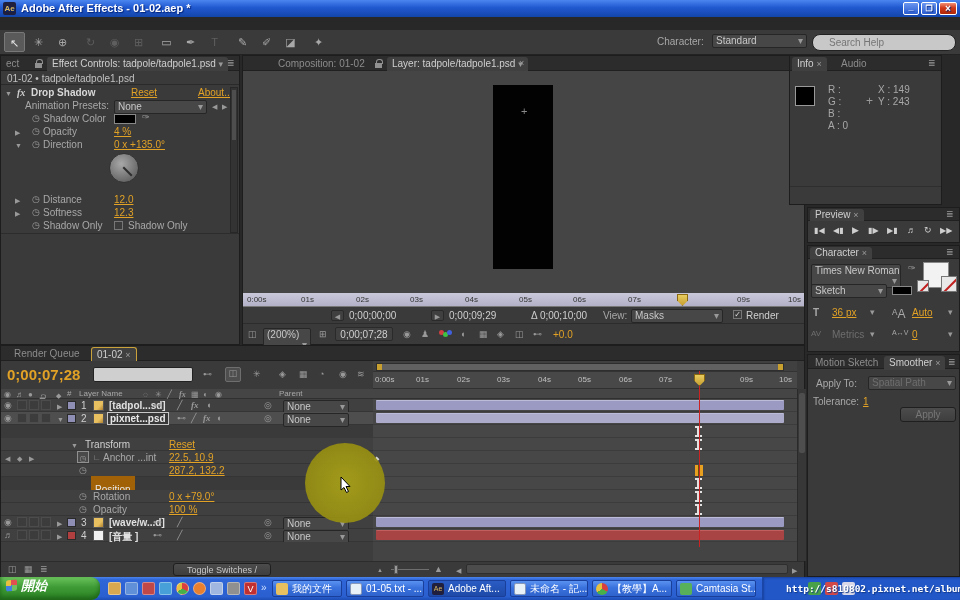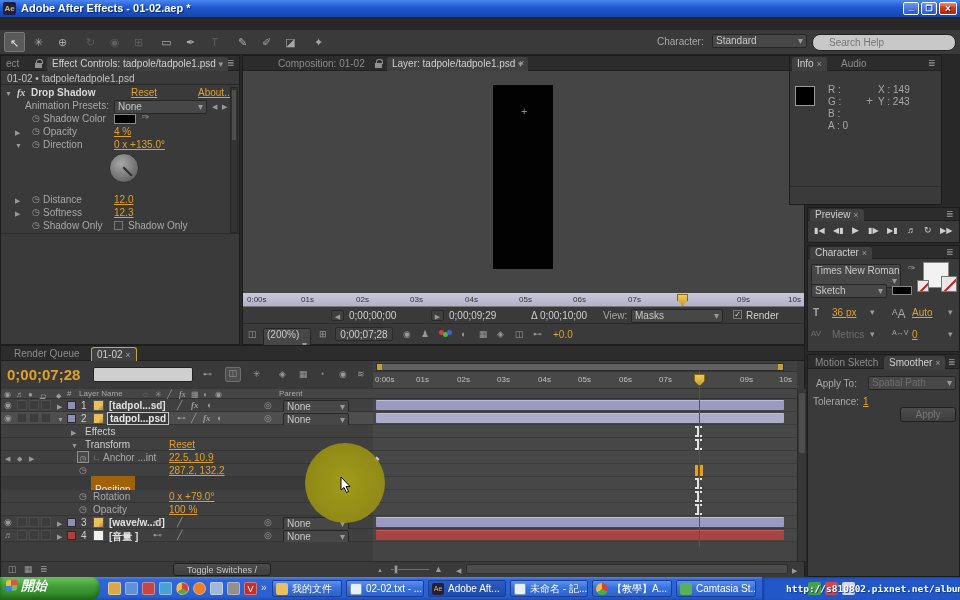--- a/index.html
+++ b/index.html
@@ -373,33 +373,29 @@
 
     <div class="a trow sel" style="top:66px">
       <span class="a g g-eye" style="left:3px;top:1px"></span>
       <span class="a cell" style="left:16px;top:1px"></span>
         <span class="a cell" style="left:28px;top:1px"></span>
         <span class="a cell" style="left:40px;top:1px"></span>
       <span class="a g g-col" style="left:56px;top:2px"></span>
       <span class="a swatch" style="left:66px;top:2px;background:#8f8eb4"></span>
       <span class="a wht" style="left:80px;top:1px">2</span>
       <span class="a" style="left:92px;top:1px;width:11px;height:11px;background:linear-gradient(135deg,#e8c060 60%,#b08030);border:1px solid #555"></span>
-      <span class="a" style="left:106px;top:0;color:#e8e8e8;font-weight:bold;border:1px solid #c8c8c8;background:#383838;padding:0 2px">tadpol...psd</span>
+      <span class="a" style="left:106px;top:0;color:#e8e8e8;font-weight:bold;border:1px solid #c8c8c8;background:#383838;padding:0 2px">pixnet...psd</span>
       <span class="a g g-tie" style="left:176px;top:1px"></span>
       <span class="a g g-slash" style="left:190px;top:1px"></span>
       <span class="a g fxi" style="left:202px;top:1px">fx</span>
       <span class="a g g-half" style="left:216px;top:1px"></span>
       <span class="a g g-pw" style="left:263px;top:1px"></span>
       <div class="a dd" style="left:282px;top:1px;width:66px"><span>None</span><span class="ar g-dd"></span></div>
     </div>
 
-    <div class="a trow" style="top:79px">
-      <span class="a g g-exp" style="left:70px;top:2px"></span>
-      <span class="a wht" style="left:84px;top:1px">Effects</span>
-    </div>
     <div class="a trow" style="top:92px">
       <span class="a g g-col" style="left:70px;top:2px"></span>
       <span class="a wht" style="left:84px;top:1px">Transform</span>
       <span class="a val" style="left:168px;top:1px">Reset</span>
     </div>
     <div class="a trow" style="top:105px">
       <span class="a g g-lt" style="left:4px;top:2px"></span>
       <span class="a g g-dia dim" style="left:16px;top:2px"></span>
       <span class="a g g-rt" style="left:28px;top:2px"></span>
       <span class="a" style="left:76px;top:0;width:12px;height:12px;border:1px solid #909090;background:#4a4a4a;text-align:center"><span class="g g-sw" style="font-size:8px"></span></span>
@@ -517,21 +513,21 @@
     <span class="a ql" style="left:125px;background:#6090d8"></span>
     <span class="a ql" style="left:142px;background:#c04848"></span>
     <span class="a ql" style="left:159px;background:#48a0d8"></span>
     <span class="a ql" style="left:176px;background:conic-gradient(#d84040 0 33%,#48b048 0 66%,#e8c040 0);border-radius:50%"></span>
     <span class="a ql" style="left:193px;background:#e88030;border-radius:50%"></span>
     <span class="a ql" style="left:210px;background:#a0b8e0"></span>
     <span class="a ql" style="left:227px;background:#909090"></span>
     <span class="a ql" style="left:244px;background:#c03030;color:#fff;font-size:9px;text-align:center;line-height:12px">V</span>
     <span class="a" style="left:261px;top:5px;color:#cfe0ff;font-size:10px">»</span>
     <div class="a tbtn" style="left:272px;width:70px"><span class="a ticon" style="background:#e8c060"></span><span>我的文件</span></div>
-    <div class="a tbtn" style="left:346px;width:78px"><span class="a ticon" style="background:#e8f0f8;border:1px solid #8898b8"></span><span>02-02.txt - ...</span></div>
+    <div class="a tbtn" style="left:346px;width:78px"><span class="a ticon" style="background:#e8f0f8;border:1px solid #8898b8"></span><span>01-05.txt - ...</span></div>
     <div class="a tbtn" style="left:428px;width:78px;background:linear-gradient(#2a5cc4,#1e4aa8)"><span class="a ticon" style="background:#20203e;color:#d8b860;font-size:7px;text-align:center;line-height:12px">Ae</span><span>Adobe Aft...</span></div>
     <div class="a tbtn" style="left:510px;width:78px"><span class="a ticon" style="background:#e8f0f8;border:1px solid #8898b8"></span><span>未命名 - 記...</span></div>
     <div class="a tbtn" style="left:592px;width:80px"><span class="a ticon" style="background:conic-gradient(#d84040 0 33%,#48b048 0 66%,#e8c040 0);border-radius:50%"></span><span>【教學】A...</span></div>
     <div class="a tbtn" style="left:676px;width:80px"><span class="a ticon" style="background:#58b058"></span><span>Camtasia St...</span></div>
     <div class="a" style="left:762px;top:0;width:198px;height:23px;background:#2257c8;border-left:1px solid #1a46a8;box-shadow:inset 1px 1px 2px #16409c">
       <span class="a" style="left:45px;top:5px;width:13px;height:13px;background:#48a048;border-radius:2px"></span>
       <span class="a" style="left:62px;top:5px;width:13px;height:13px;background:#d04848;border-radius:2px"></span>
       <span class="a" style="left:79px;top:5px;width:13px;height:13px;background:#d8d8e8;border-radius:2px"></span>
     </div>
     <span class="a nw" style="left:786px;top:6px;color:#fff;font-family:'DejaVu Sans Mono',monospace;font-size:9.5px;font-weight:bold;text-shadow:1px 1px 1px #123a8a">http://s810802.pixnet.net/album</span>

